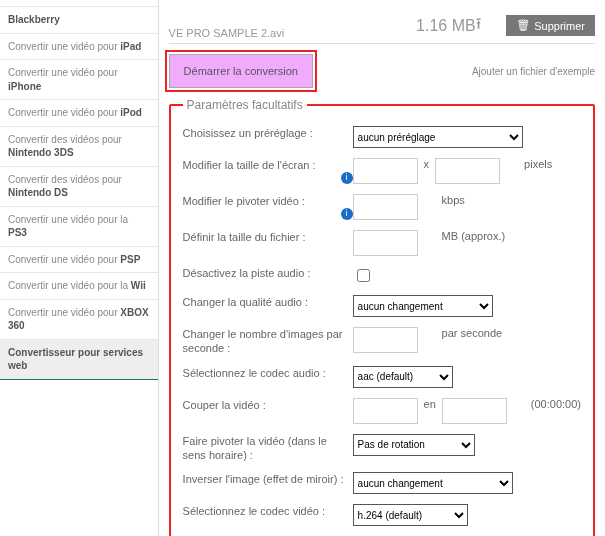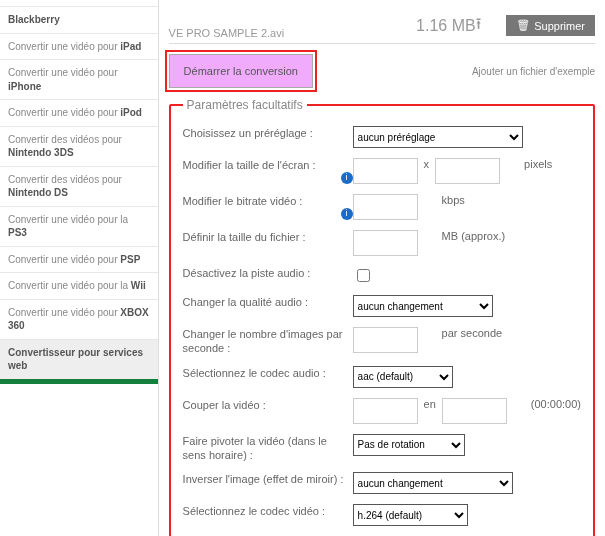--- a/index.html
+++ b/index.html
@@ -1,19 +1,19 @@
 <!DOCTYPE html>
 <html><head>
 <meta charset="utf-8">
 <style>
   body{margin:0;font-family:Verdana,sans-serif;font-size:11px;color:#444;background:#fff}
   .wrap{display:flex;width:605px;height:536px}
   .sidebar{width:165px;background:#fff;border-right:1px solid #ddd;padding-top:6px}
   .sb-item{padding:6px 8px;border-top:1px solid #e7e7e7;cursor:pointer;font-size:10px;line-height:1.35;color:#888}
-  .sb-item:last-child{border-bottom:5px solid #15803d}
+  .sb-item:last-child{border-bottom:1px solid #15803d}
   .sb-item b{color:#555;font-weight:bold}
   .sb-item.active{background:#eee}
   .main{flex:1;padding:8px 10px;position:relative}
   .file-row{display:flex;align-items:flex-end;justify-content:space-between;border-bottom:1px solid #ddd;padding:4px 0;color:#999}
   .btn-del{background:#777;color:#fff;padding:4px 10px;border:none;font-size:11px;cursor:pointer;display:flex;align-items:center;gap:4px}
   .trash{display:inline-block}
   .meta{color:#999;font-size:16px;margin-right:17px;display:flex;align-items:center;}
   .bar-row{display:flex;align-items:center;justify-content:space-between;margin:10px 0}
   .btn-start{border:1px solid #aaa;background:#f0abfc;padding:10px 14px;font-size:11px;color:#555;cursor:pointer;outline:2px solid #e22;outline-offset:2px}
   .addlink{font-size:10px;color:#888;cursor:pointer}
@@ -83,21 +83,21 @@
             <span class="info">i</span>
           </div>
         <input class="txt" style="">
           <span class="gap">x</span>
           <input class="txt" style="">
           <span class="unit">pixels</span>
         </div>
 
       <div class="row">
           <div class="lbl">
-            <span class="txt">Modifier le bitrate vidéo :</span>
+            <span class="txt">Modifier le pivoter vidéo :</span>
             <span class="info">i</span>
           </div>
         <input class="txt" style="">
           <span class="unit">kbps</span>
         </div>
 
       <div class="row">
           <div class="lbl">
             <span class="txt">Définir la taille du fichier :</span>
           </div>
@@ -141,21 +141,21 @@
         <input class="txt" style="">
           <span class="gap">en</span>
           <input class="txt" style="">
           <span class="unit">(00:00:00)</span>
         </div>
 
       <div class="row">
           <div class="lbl">
             <span class="txt">Faire pivoter la vidéo (dans le sens horaire) :</span>
           </div>
-        <select style="width:112px"><option>Pas de rotation</option></select>
+        <select style="width:122px"><option>Pas de rotation</option></select>
         </div>
 
       <div class="row">
           <div class="lbl">
             <span class="txt">Inverser l'image (effet de miroir) :</span>
           </div>
         <select style="width:160px"><option>aucun changement</option></select>
         </div>
 
       <div class="row">

